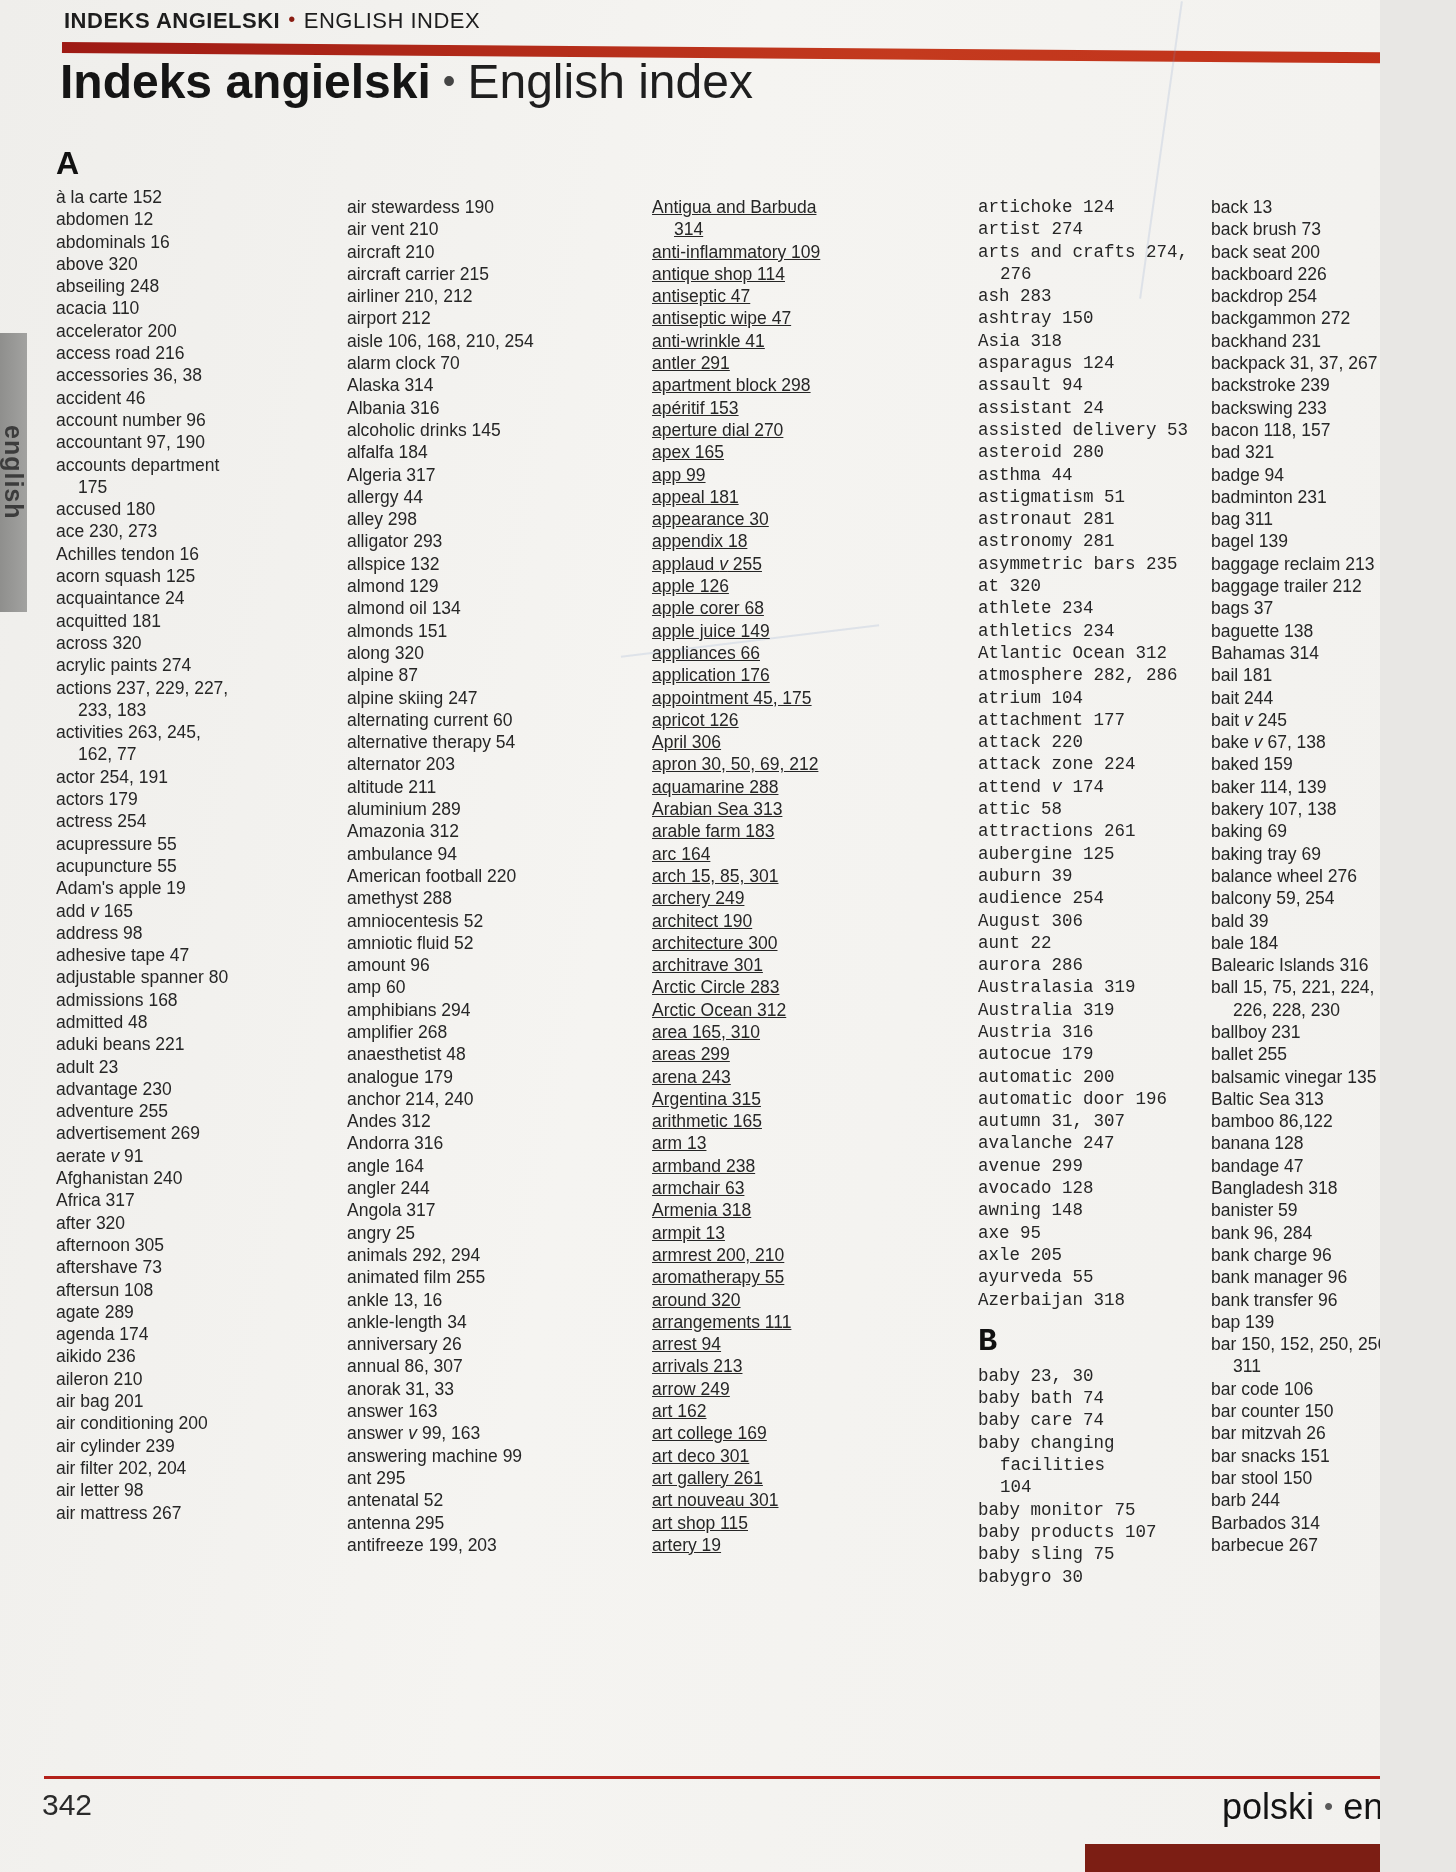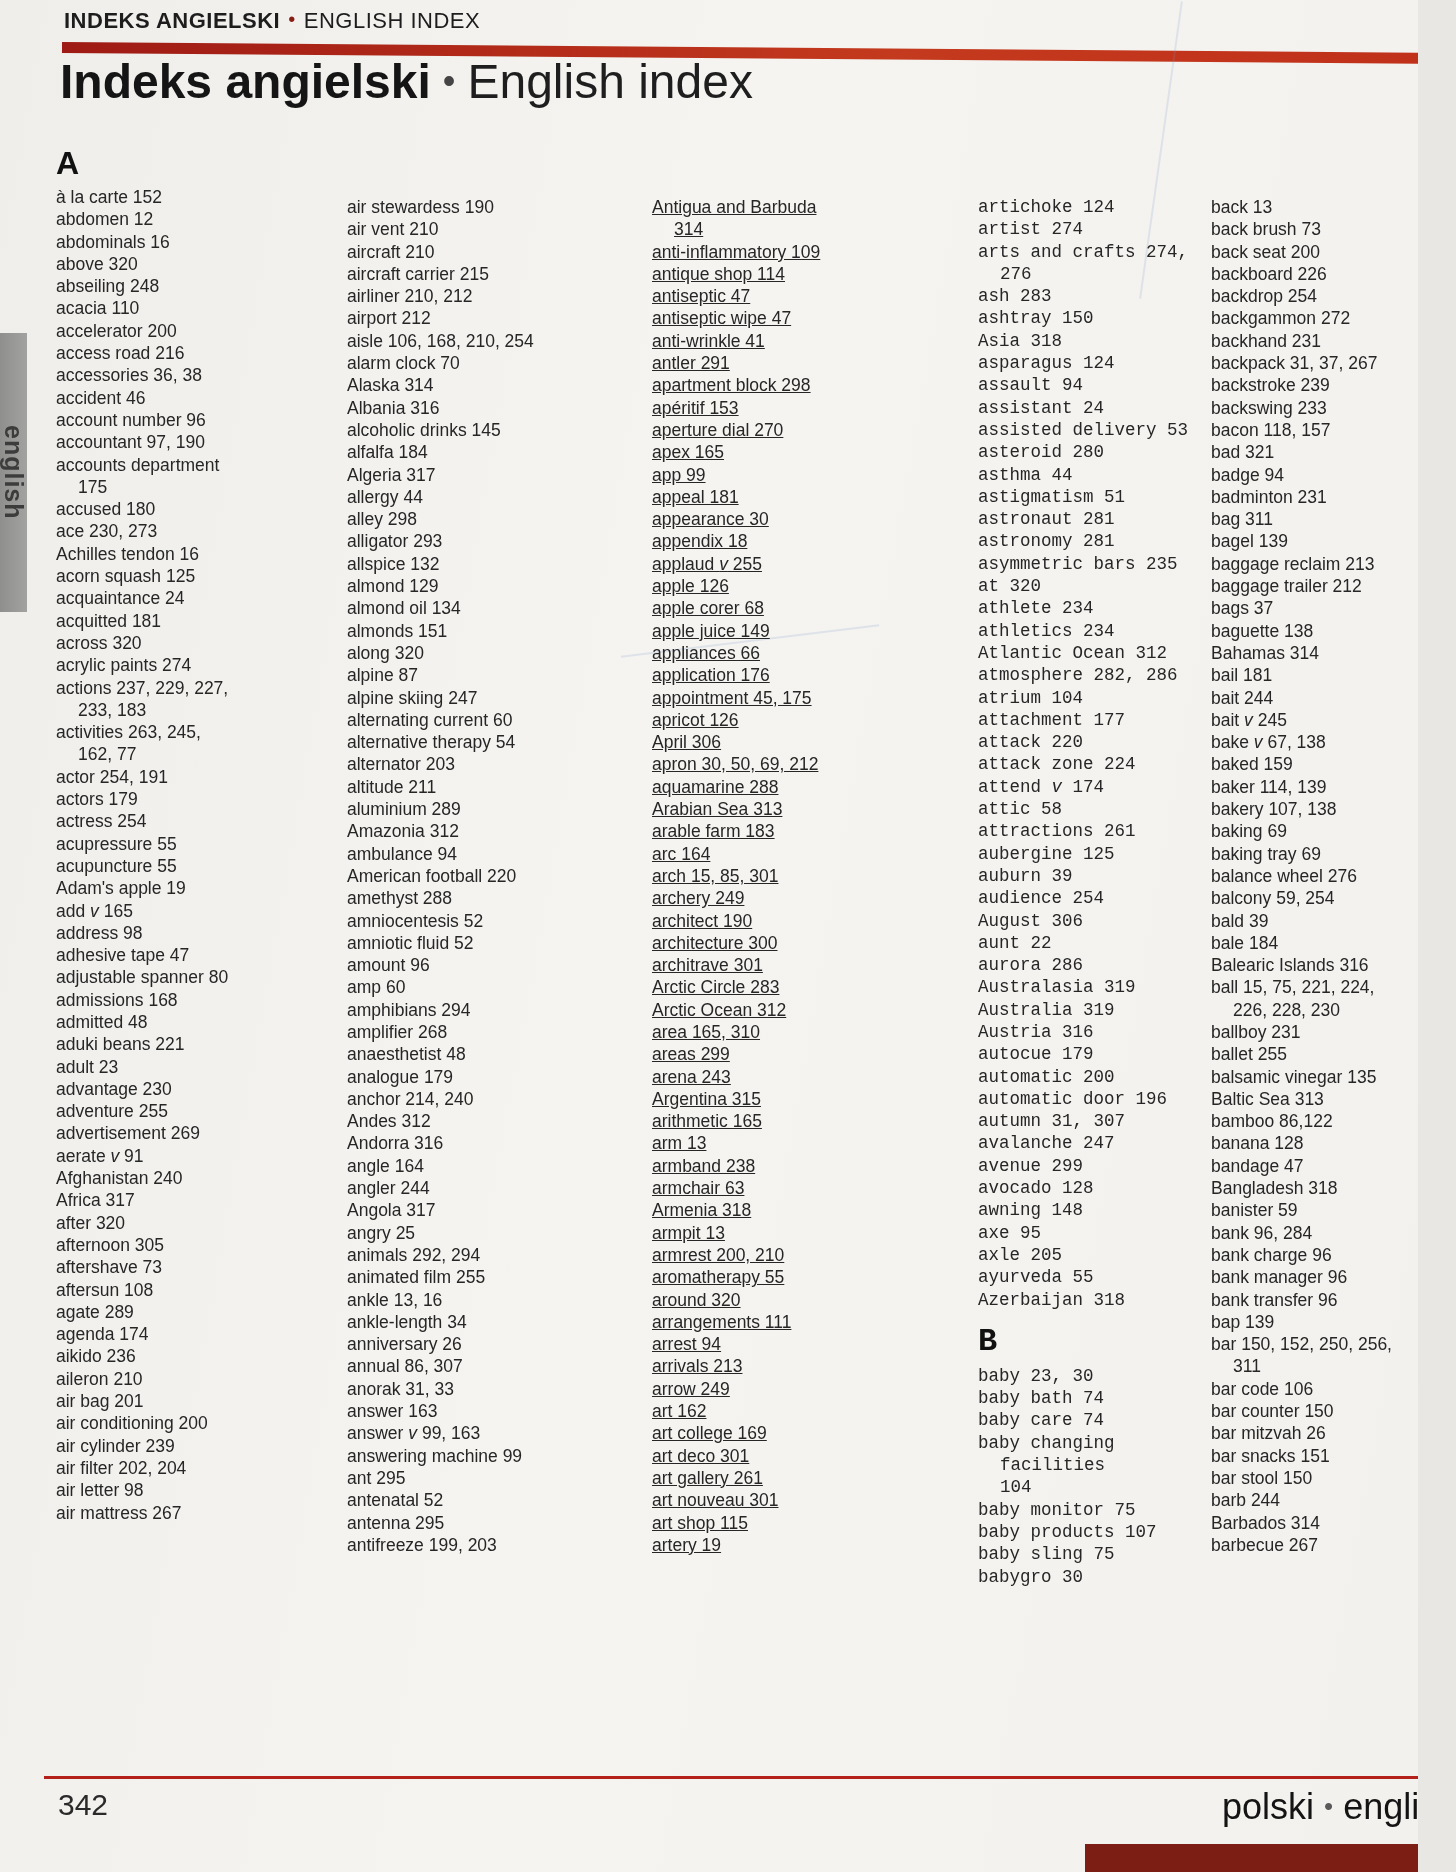--- a/index.html
+++ b/index.html
@@ -11,21 +11,20 @@
   html,body{margin:0;padding:0;}
   body{
     width:1456px;height:1872px;
     background:#e8e7e4;
     font-family:"Liberation Sans", sans-serif;
   }
   .page{
     position:relative;width:1380px;height:1872px;overflow:hidden;
     background:linear-gradient(100deg,#efeeeb 0%,#f5f4f1 45%,#f2f1ee 100%);
     color:var(--ink);
-    padding-left:38px;
   }
   
   .top-header{
     position:absolute;left:64px;top:8px;
     font-size:22px;letter-spacing:.5px;color:#1d1d1d;white-space:nowrap;
   }
   .th-bold{font-weight:bold;}
   .th-bullet{color:#8a1d12;font-size:20px;margin:0 8px;vertical-align:2px;}
   .th-light{font-weight:normal;}
   .red-rule{
@@ -69,21 +68,21 @@
     font-size:17.5px;line-height:22.3px;color:var(--ink);
     padding-left:22px;text-indent:-22px;white-space:pre-line;
   }
   .entry i{font-style:italic;}
   
   .footer-rule{
     position:absolute;left:44px;top:1776px;width:1412px;height:3px;
     background:var(--accent);
   }
   .footer-page-number{
-    position:absolute;left:58px;top:1788px;
+    position:absolute;left:42px;top:1788px;
     font-size:30px;color:#2a2a2a;
   }
   .footer-lang{
     position:absolute;left:1222px;top:1786px;white-space:nowrap;
     font-size:36px;color:#141414;
   }
   .f-bold{font-weight:normal;}
   .f-bullet{color:#5a5a5a;font-size:26px;margin:0 10px;vertical-align:4px;}
   .f-light{font-weight:normal;}
   .footer-bar{

